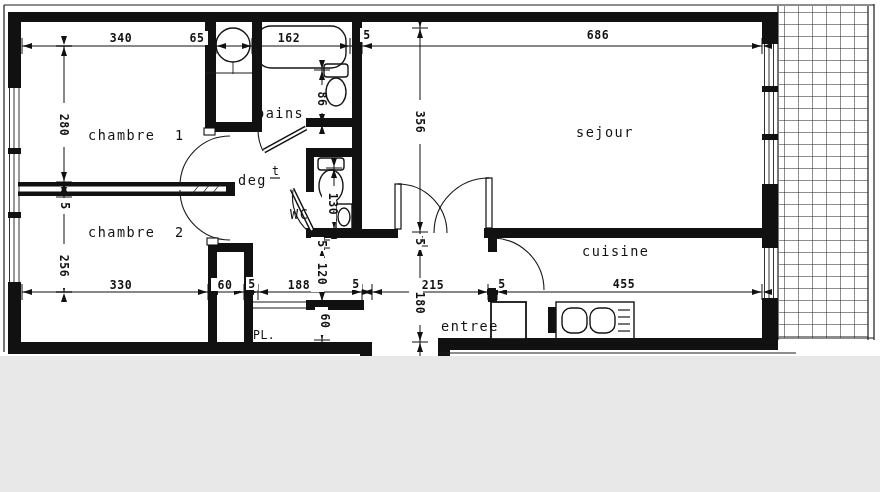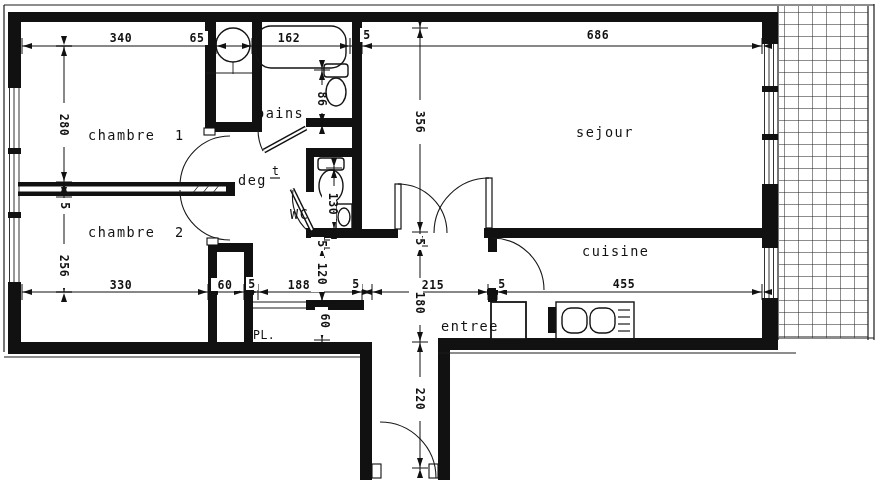--- a/index.html
+++ b/index.html
@@ -1,16 +1,16 @@
 <!DOCTYPE html>
 <html><head>
 <meta charset="utf-8">
 <style>
   html,body{margin:0;padding:0;background:#e8e8e8;}
-  #stage{position:relative;width:880px;height:492px;background:#ffffff;overflow:hidden;
+  #stage{position:relative;width:880px;height:356px;background:#ffffff;overflow:hidden;
          font-family:"DejaVu Sans Mono","Liberation Mono",monospace;}
   svg{position:absolute;left:0;top:0;}
   .wall{fill:#111111;stroke:none;}
   .thin{stroke:#1c1c1c;stroke-width:1.2;fill:none;}
   .hair{stroke:#1c1c1c;stroke-width:0.9;fill:none;}
   .fix{stroke:#151515;stroke-width:1.8;fill:#ffffff;}
   .fix2{stroke:#151515;stroke-width:1.4;fill:none;}
   .dim{stroke:#111111;stroke-width:1;fill:none;}
   .arc{stroke:#1a1a1a;stroke-width:1.1;fill:none;}
   .leaf{stroke:#111111;stroke-width:1.2;fill:#ffffff;}

